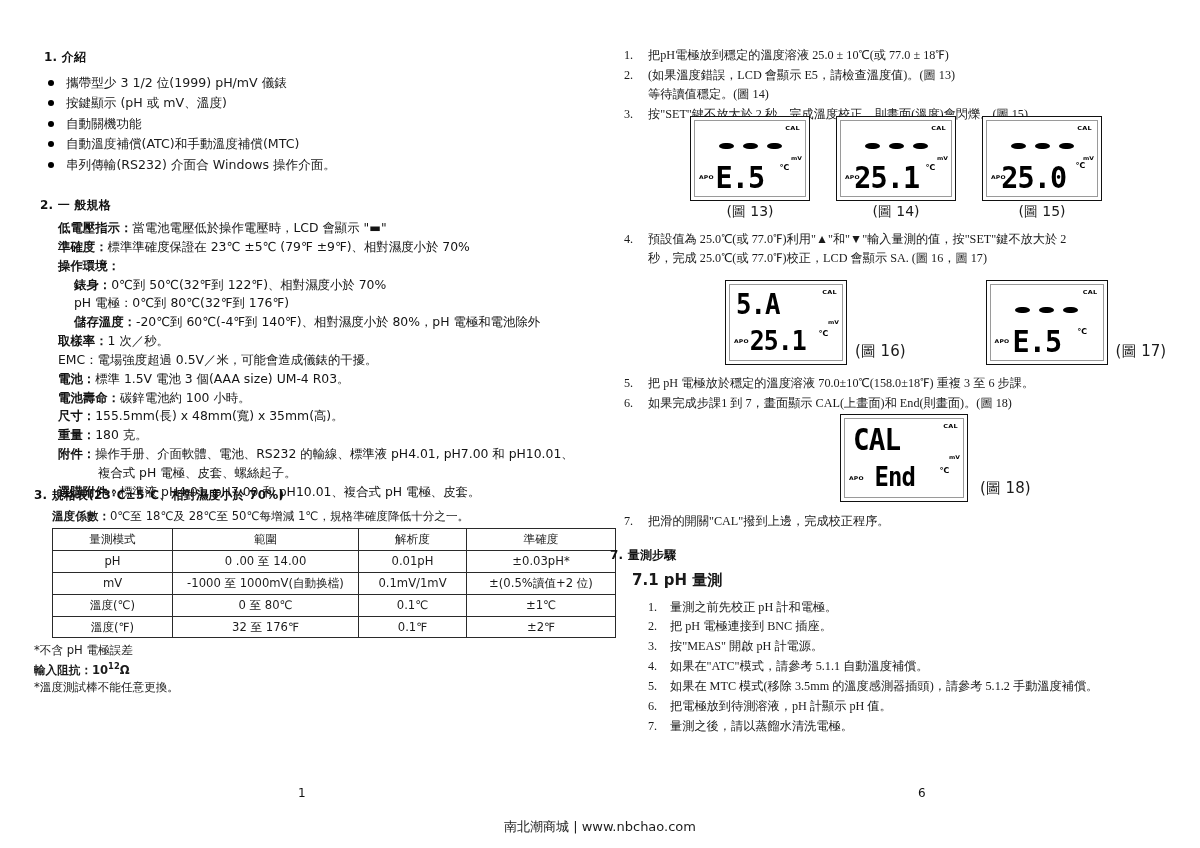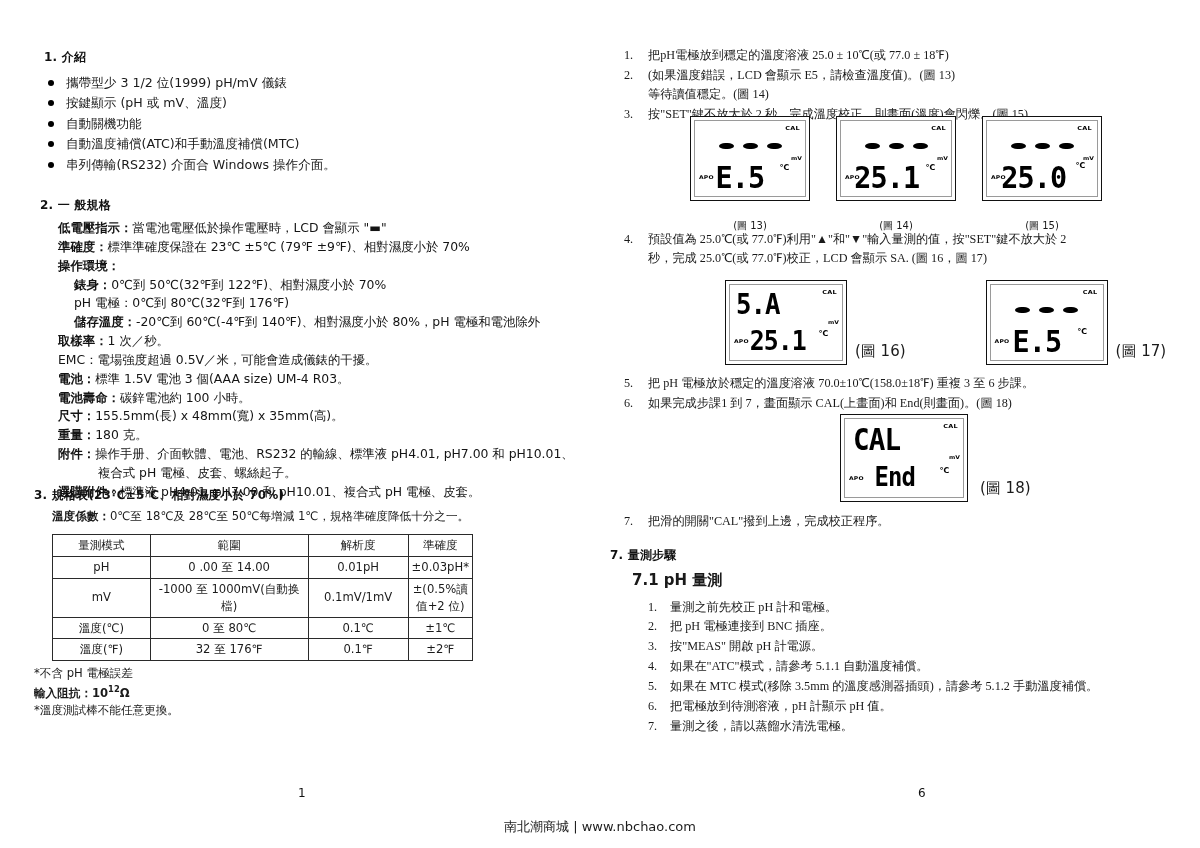--- a/index.html
+++ b/index.html
@@ -168,22 +168,22 @@
     letter-spacing: -1px;
     transform: scaleX(.92);
   }
   .lcd-unit {
     position: absolute;
     font-size: 8px;
     font-weight: 700;
     color: #000;
   }
   .fig-cap {
-    font-size: 10px;
-    margin-top: 18px;
+    font-size: 14px;
+    margin-top: 2px;
     white-space: nowrap;
   }
   .cap-side {
     font-size: 15px;
     white-space: nowrap;
     align-self: flex-end;
     padding-bottom: 4px;
     margin-left: 8px;
   }
 
@@ -246,21 +246,21 @@
       </div>
     </div>
 
     <div style="position:absolute;left:34px;top:488px;width:556px;">
       <div class="h-sec">3. 規格表(23℃±5℃、相對濕度小於 70%)</div>
 
       <div class="body-s indent1" style="margin-top:5px;">
         <span class="bold">溫度係數：</span><span>0℃至 18℃及 28℃至 50℃每增減 1℃，規格準確度降低十分之一。</span>
       </div>
 
-      <table class="spec" style="margin-top:9px;width:421px;margin-left:18px;">
+      <table class="spec" style="margin-top:3px;width:564px;margin-left:18px;">
         <thead>
           <tr>
             <th style="width:120px;">量測模式</th>
             <th style="width:186px;">範圍</th>
             <th style="width:108px;">解析度</th>
             <th>準確度</th>
           </tr>
         </thead>
         <tbody>
           <tr>

